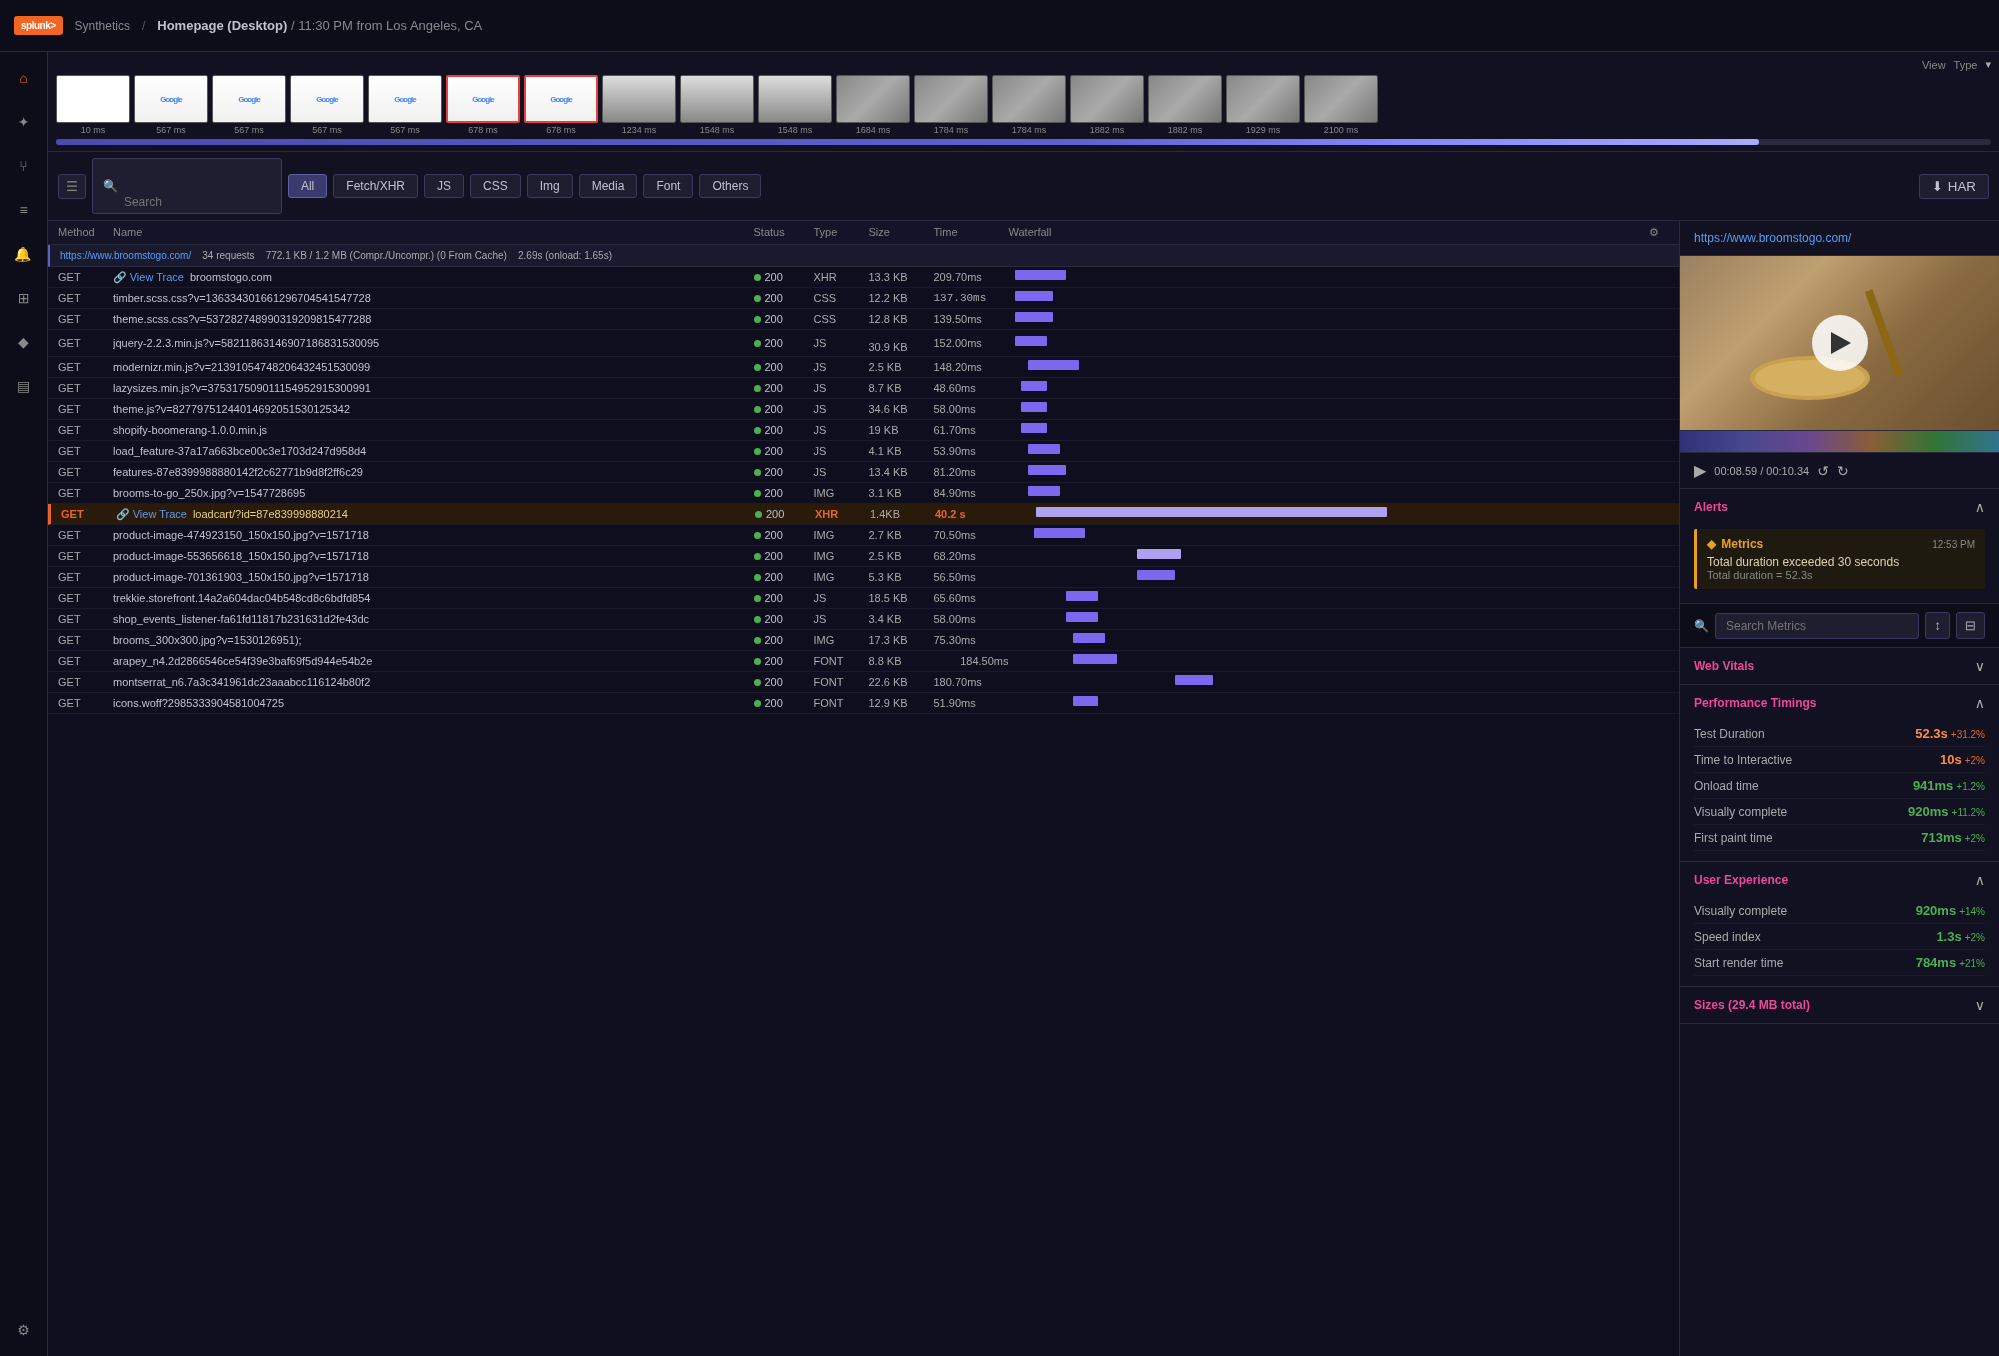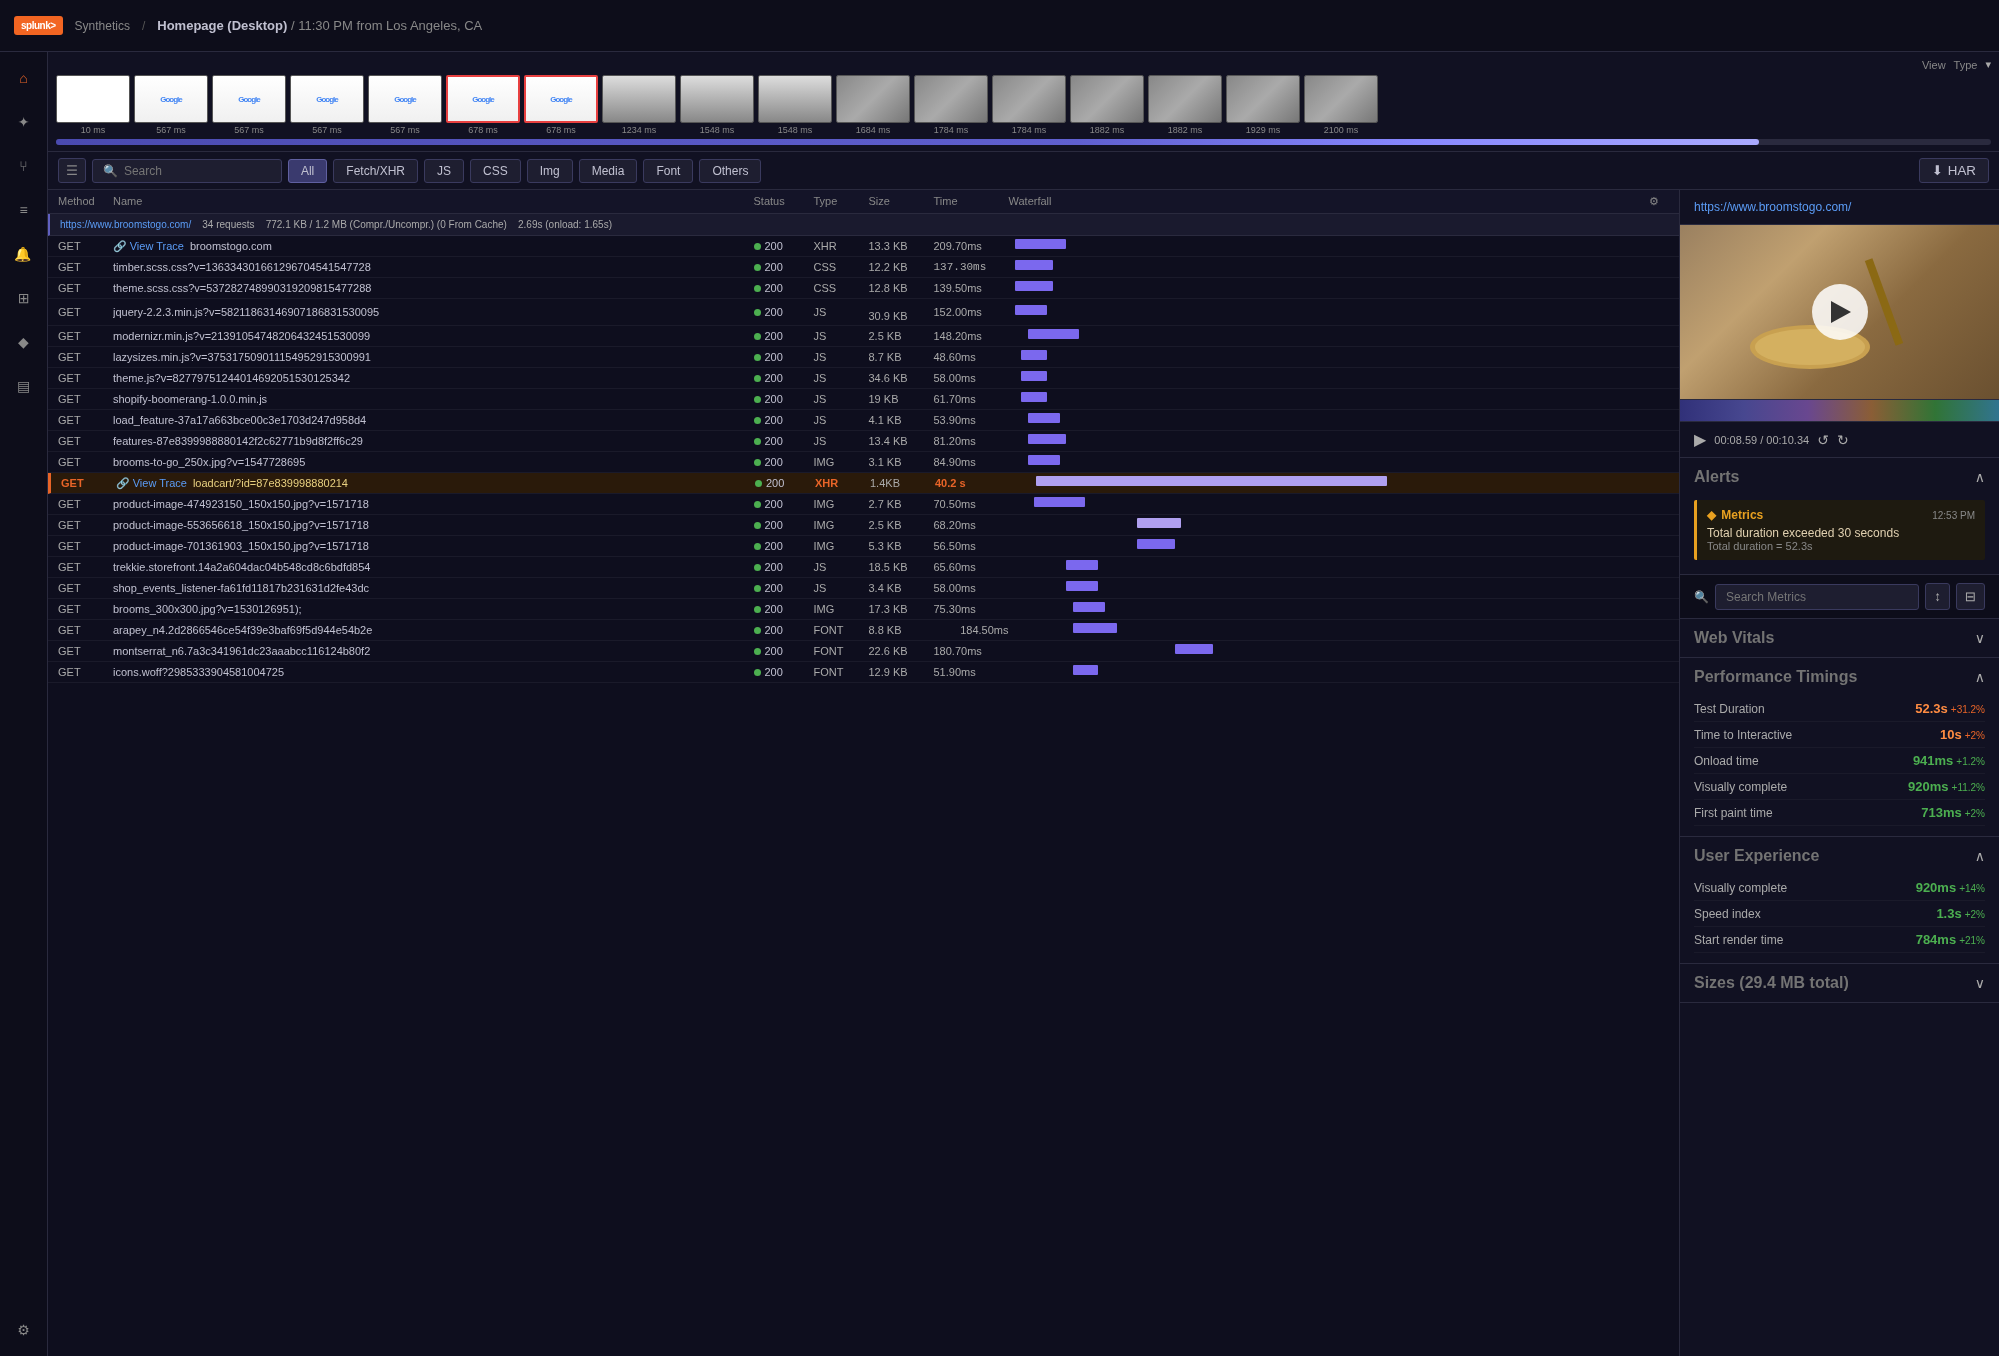--- a/index.html
+++ b/index.html
@@ -29,21 +29,21 @@
     .filmstrip-frames { display: flex; gap: 4px; align-items: flex-end; }
     .frame { display: flex; flex-direction: column; align-items: center; }
     .frame-label { font-size: 9px; color: #888; margin-top: 2px; text-align: center; }
     .filmstrip-progress { width: 100%; height: 6px; background: #2a2a3e; border-radius: 3px; margin-top: 4px; position: relative; }
     .filmstrip-progress-bar { height: 100%; background: linear-gradient(90deg, #4a4ab0 0%, #6060d0 60%, #8888ff 80%, #aaaaff 100%); border-radius: 3px; width: 88%; }
 
     
     .toolbar { display: flex; align-items: center; padding: 6px 10px; gap: 6px; background: #111122; border-bottom: 1px solid #2a2a3e; }
     .btn-filter { background: #1e1e30; border: 1px solid #3a3a5e; color: #888; padding: 4px 7px; border-radius: 3px; cursor: pointer; }
     .search-box { background: #1e1e30; border: 1px solid #3a3a5e; border-radius: 3px; padding: 4px 10px; display: flex; align-items: center; gap: 6px; width: 190px; }
-    .search-box input { background: transparent; border: none; color: #c0c0d0; outline: none; font-size: 12px; width: 140px; }
+    .search-box input { background: transparent; border: none; color: #c0c0d0; outline: none; font-size: 12px; width: 140px; margin-top: 32px; }
     .filter-btn { background: #1e1e30; border: 1px solid #3a3a5e; color: #c0c0d0; padding: 4px 12px; border-radius: 3px; cursor: pointer; font-size: 12px; }
     .filter-btn.active { background: #3a3a6e; border-color: #6060a0; }
     .har-btn { margin-left: auto; background: #1e1e30; border: 1px solid #3a3a5e; color: #c0c0d0; padding: 4px 12px; border-radius: 3px; cursor: pointer; display: flex; align-items: center; gap: 5px; }
 
     
     .table-container { flex: 1; overflow-y: auto; overflow-x: hidden; background: #0e0e1e; }
     .table-header { display: grid; grid-template-columns: 55px 1fr 60px 55px 65px 75px 1fr 20px; background: #141428; padding: 5px 10px; border-bottom: 1px solid #2a2a3e; color: #888; font-size: 11px; position: sticky; top: 0; z-index: 2; }
     .req-summary { background: #1a1a2e; padding: 5px 10px; font-size: 10px; color: #aaa; border-bottom: 1px solid #2a2a3e; border-left: 2px solid #6060c0; }
     .table-row { display: grid; grid-template-columns: 55px 1fr 60px 55px 65px 75px 1fr 20px; padding: 3px 10px; border-bottom: 1px solid #1a1a2a; align-items: center; font-size: 11px; cursor: pointer; }
     .table-row.highlighted { background: #2a1a0a; border-left: 3px solid #e86428; }
@@ -63,21 +63,21 @@
     .play-btn { position: absolute; width: 56px; height: 56px; background: rgba(255,255,255,0.85); border-radius: 50%; display: flex; align-items: center; justify-content: center; cursor: pointer; }
     .play-triangle { width: 0; height: 0; border-style: solid; border-width: 11px 0 11px 20px; border-color: transparent transparent transparent #333; margin-left: 3px; }
     .timeline-strip { height: 22px; background: #0d0d1e; border-bottom: 1px solid #2a2a3e; position: relative; overflow: hidden; }
     .ts-color { height: 100%; background: linear-gradient(90deg, #4040a0, #6060c0, #9060c0, #c08040, #40a040, #40a0c0); opacity: 0.7; }
     .rp-controls { padding: 8px 14px; display: flex; align-items: center; gap: 8px; border-bottom: 1px solid #2a2a3e; }
     .ctrl-btn { background: none; border: none; color: #aaa; cursor: pointer; font-size: 16px; }
 
     
     .rp-section { border-bottom: 1px solid #2a2a3e; }
     .rp-section-header { display: flex; justify-content: space-between; align-items: center; padding: 10px 14px; cursor: pointer; }
-    .rp-section-title { font-size: 16px; color: #737373; font-weight: 600; text-align: center; }
+    .rp-section-title { font-size: 12px; color: #ec4899; font-weight: 600; text-align: center; }
     .rp-section-body { padding: 0 14px 10px; }
 
     .search-metrics { display: flex; align-items: center; gap: 6px; padding: 8px 14px; background: #0d0d1a; border-bottom: 1px solid #2a2a3e; }
     .sm-input { background: #1e1e30; border: 1px solid #3a3a5e; color: #c0c0d0; padding: 5px 10px; border-radius: 3px; font-size: 12px; flex: 1; outline: none; }
     .sm-btn { background: #1e1e30; border: 1px solid #3a3a5e; color: #aaa; padding: 5px 8px; border-radius: 3px; cursor: pointer; }
 
     .alert-box { background: #1e1a10; border-left: 3px solid #e8a020; padding: 8px 10px; margin: 4px 0; border-radius: 2px; }
     .alert-header { display: flex; justify-content: space-between; align-items: center; margin-bottom: 4px; }
     .alert-warning { color: #e8a020; font-weight: 600; display: flex; align-items: center; gap: 5px; }
     .alert-time { color: #888; font-size: 10px; }

